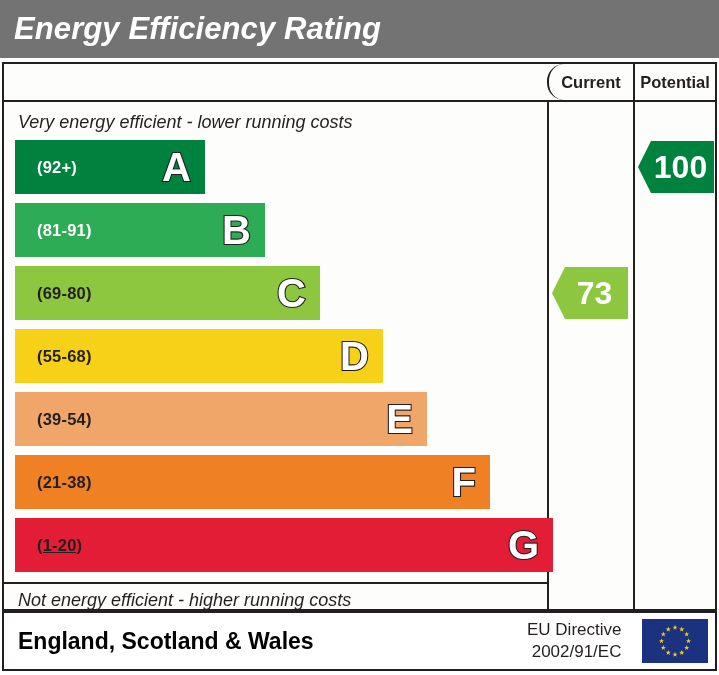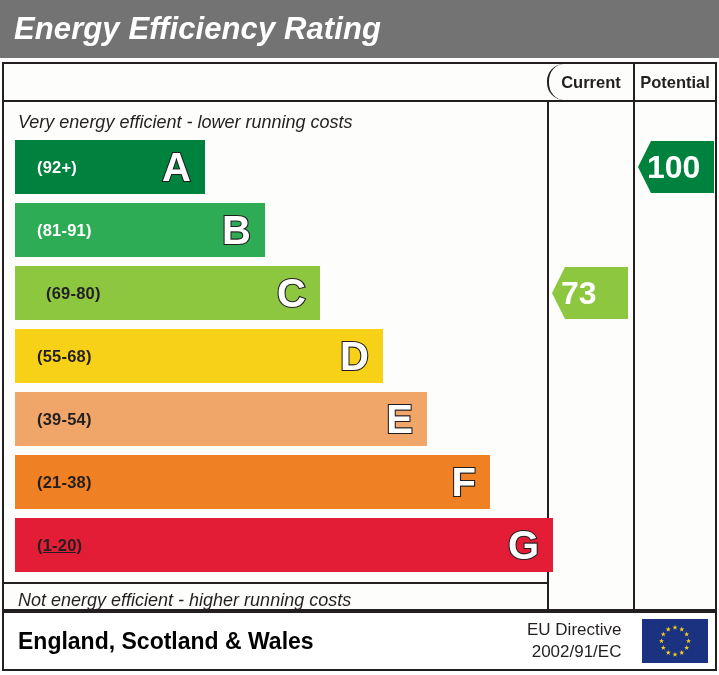--- a/index.html
+++ b/index.html
@@ -159,20 +159,21 @@
     paint-order: stroke fill;
   }
 
   
   .marker {
     position: absolute;
     height: 52px;
     box-sizing: border-box;
     display: flex;
     align-items: center;
+    justify-content: center;
     color: #ffffff;
     font-size: 32px;
     font-weight: bold;
     line-height: 1;
     clip-path: polygon(13px 0, 100% 0, 100% 100%, 13px 100%, 0 50%);
   }
   .marker .marker-value {
     padding-left: 9px;
   }
   .marker.current {
@@ -248,21 +249,21 @@
 
     <div class="bands" id="bands-container">
         <div class="band" style="top: 0px; width: 190px; background: rgb(0, 130, 63);">
           <span class="band-range" style="color: rgb(255, 255, 255);">(92+)</span>
           <span class="band-letter">A</span>
         </div>
         <div class="band" style="top: 63px; width: 250px; background: rgb(46, 171, 85);">
           <span class="band-range" style="color: rgb(255, 255, 255);">(81-91)</span>
           <span class="band-letter">B</span>
         </div>
-        <div class="band" style="top: 126px; width: 305px; background: rgb(141, 198, 63); padding-left: 9px;">
+        <div class="band" style="top: 126px; width: 305px; background: rgb(141, 198, 63);">
           <span class="band-range" style="color: rgb(35, 31, 32);">(69-80)</span>
           <span class="band-letter">C</span>
         </div>
         <div class="band" style="top: 189px; width: 368px; background: rgb(247, 209, 23);">
           <span class="band-range" style="color: rgb(35, 31, 32);">(55-68)</span>
           <span class="band-letter">D</span>
         </div>
         <div class="band" style="top: 252px; width: 412px; background: rgb(240, 166, 104);">
           <span class="band-range" style="color: rgb(35, 31, 32);">(39-54)</span>
           <span class="band-letter">E</span>

